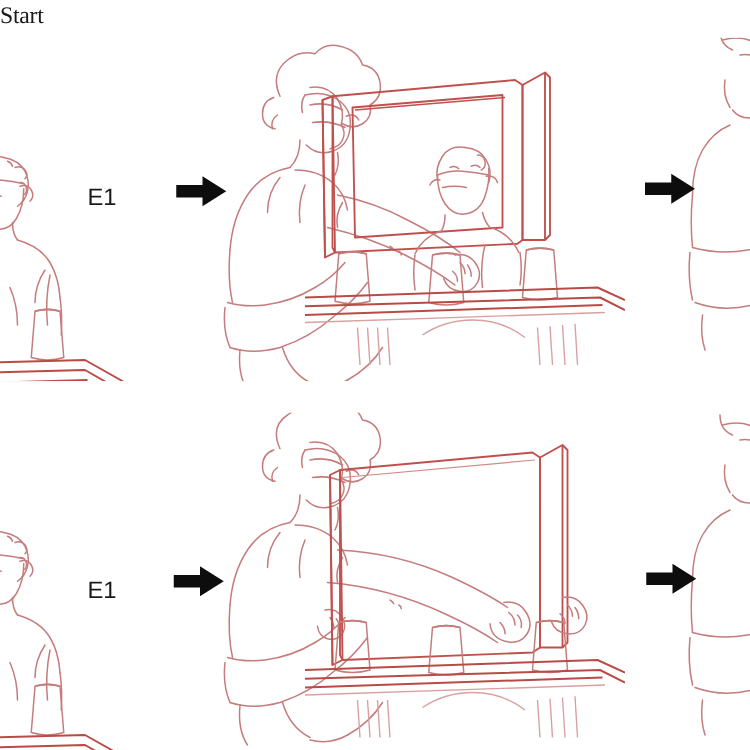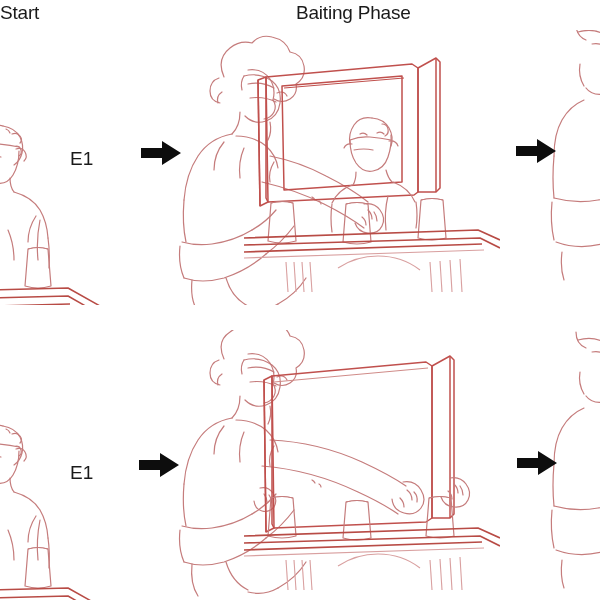--- a/index.html
+++ b/index.html
@@ -18,21 +18,21 @@
   #figure {
     position: relative;
     width: 600px;
     height: 600px;
     background: #ffffff;
   }
 
   
   .col-header {
     position: absolute;
-    font-family: Liberation Sans, sans-serif;
+    font-family: Liberation Serif, serif;
     font-size: 19px;
     font-weight: 400;
     color: #1a1a1a;
     white-space: nowrap;
     letter-spacing: -0.2px;
   }
   #header-start   { left: 0px;   top: 2px; }
   #header-baiting { left: 296px; top: 2px; }
 
   
@@ -84,21 +84,20 @@
 
   .arrow svg { display: block; }
 </style>
 </head>
 <body>
 
 <div id="figure">
 
   <div class="col-header" id="header-start">Start</div>
 
-  <div class="col-header" id="header-baiting">Baiting Phase</div>
 
   <div class="row" id="row-window">
 
     <div class="panel panel-start">
       <svg width="200" height="275" viewBox="0 0 200 275" xmlns="http://www.w3.org/2000/svg">
         <g fill="none" stroke="#c57c7c" stroke-width="1.2" stroke-linecap="round" stroke-linejoin="round">
 
           <path d="M63 96 q-11 -3 -18 4 q-8 7 -8 18 q0 9 3 16"></path>
           <path d="M63 96 q12 2 17 11 q4 8 2 16 q-2 8 -8 12"></path>
 

